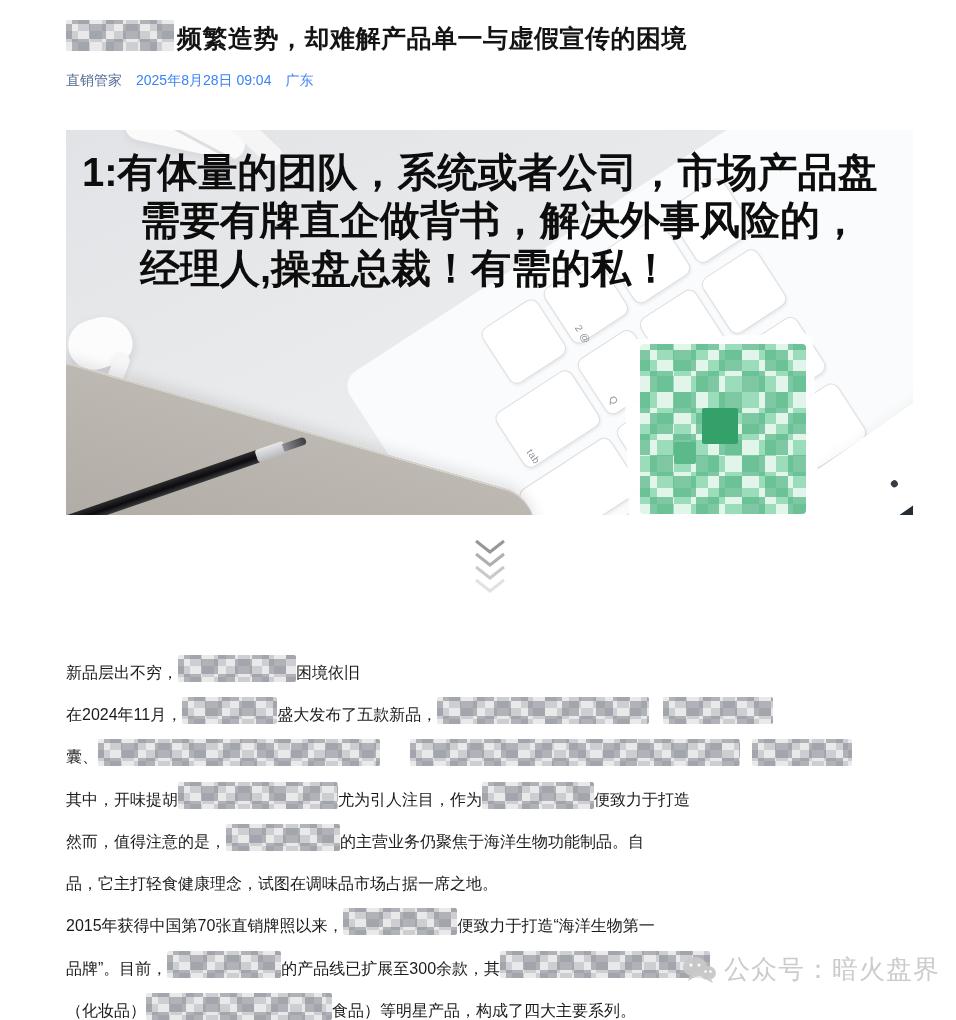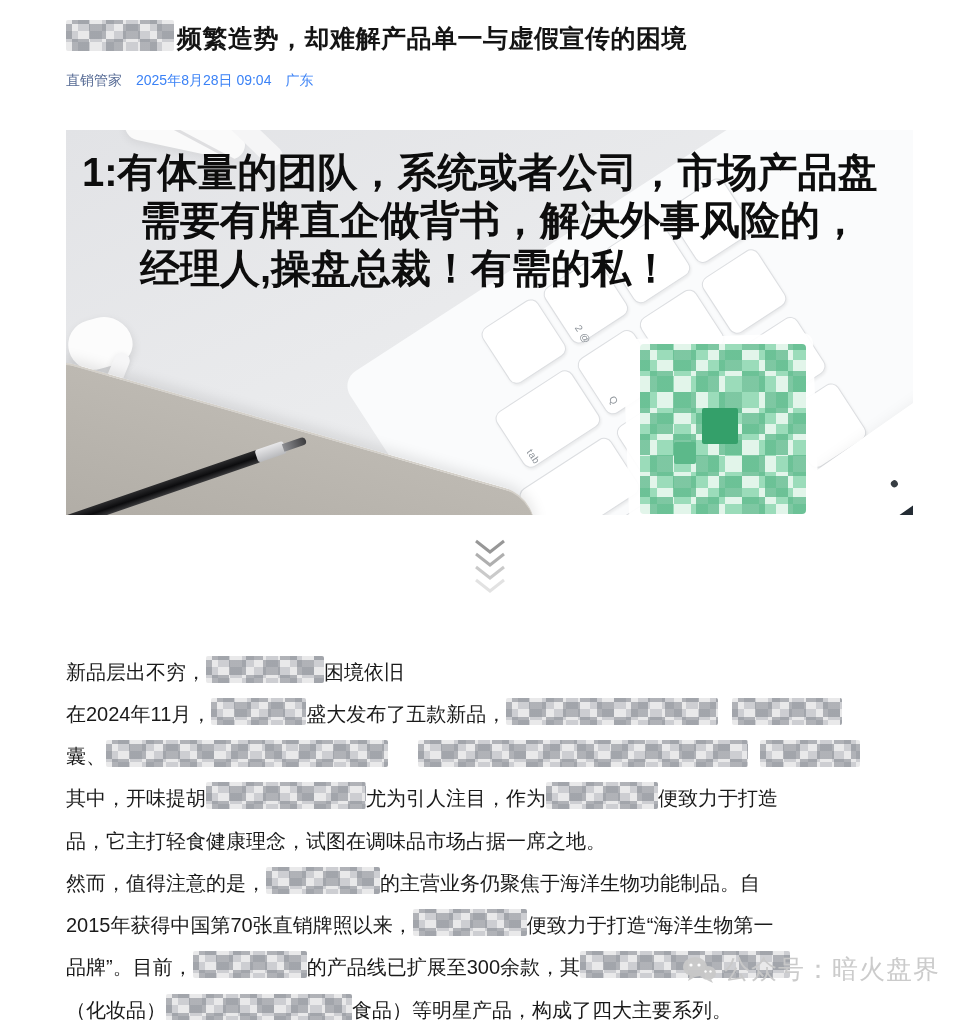--- a/index.html
+++ b/index.html
@@ -82,21 +82,21 @@
   .hero-caption{left:16px;top:18px;width:820px;}
   .hero-caption .cap-line{
     position:static;display:block;font-size:40px;line-height:48px;font-weight:700;color:#0d0d0d;
     white-space:nowrap;text-shadow:0 1px 1px rgba(255,255,255,.25);
   }
   .hero-caption .cap-line.indent{padding-left:58px;}
   .chevron-wrap{display:flex;justify-content:center;margin-top:22px;}
 
   
   .article-body{margin-top:56px;}
-  .body-line{font-size:20px;line-height:41px;color:#1a1a1a;white-space:nowrap;}
+  .body-line{font-size:16px;line-height:41px;color:#1a1a1a;white-space:nowrap;}
   .body-line .t{vertical-align:middle;}
   .body-line .gap{display:inline-block;height:1px;}
 
   
   .watermark{
     position:absolute;left:682px;top:952px;display:flex;align-items:center;gap:8px;
     color:#c9c9c9;font-size:26px;letter-spacing:1px;z-index:20;opacity:.95;pointer-events:none;
   }
 </style>
 </head>
@@ -187,22 +187,22 @@
           <polyline points="4,43 18,54 32,43" fill="none" stroke="#7a7a7a" stroke-width="3" opacity="0.22"></polyline>
         </svg>
     </div>
 
     <div class="article-body">
 
     <div class="body-line"><span class="t">新品层出不穷，</span><span class="mosaic" style="width: 118px;"></span><span class="t">困境依旧</span></div>
         <div class="body-line"><span class="t">在2024年11月，</span><span class="mosaic" style="width: 95px;"></span><span class="t">盛大发布了五款新品，</span><span class="mosaic" style="width: 212px;"></span><span class="gap" style="width: 14px;"></span><span class="mosaic" style="width: 110px;"></span></div>
         <div class="body-line"><span class="t">囊、</span><span class="mosaic" style="width: 282px;"></span><span class="gap" style="width: 30px;"></span><span class="mosaic" style="width: 330px;"></span><span class="gap" style="width: 12px;"></span><span class="mosaic" style="width: 100px;"></span></div>
         <div class="body-line"><span class="t">其中，开味提胡</span><span class="mosaic" style="width: 160px;"></span><span class="t">尤为引人注目，作为</span><span class="mosaic" style="width: 112px;"></span><span class="t">便致力于打造</span></div>
+        <div class="body-line"><span class="t">然而，值得注意的是，</span><span class="mosaic" style="width: 114px;"></span><span class="t">的主营业务仍聚焦于海洋生物功能制品。自</span></div>
         <div class="body-line"><span class="t">品，它主打轻食健康理念，试图在调味品市场占据一席之地。</span></div>
-        <div class="body-line"><span class="t">然而，值得注意的是，</span><span class="mosaic" style="width: 114px;"></span><span class="t">的主营业务仍聚焦于海洋生物功能制品。自</span></div>
         <div class="body-line"><span class="t">2015年获得中国第70张直销牌照以来，</span><span class="mosaic" style="width: 114px;"></span><span class="t">便致力于打造“海洋生物第一</span></div>
         <div class="body-line"><span class="t">品牌”。目前，</span><span class="mosaic" style="width: 114px;"></span><span class="t">的产品线已扩展至300余款，其</span><span class="mosaic" style="width: 210px;"></span></div>
         <div class="body-line"><span class="t">（化妆品）</span><span class="mosaic" style="width: 186px;"></span><span class="t">食品）等明星产品，构成了四大主要系列。</span></div>
       </div>
 
   </div>
 
   <div class="watermark">
     <svg width="34" height="28" viewBox="0 0 34 28">
       <ellipse cx="13" cy="11" rx="12" ry="10" fill="#c9c9c9"></ellipse>

